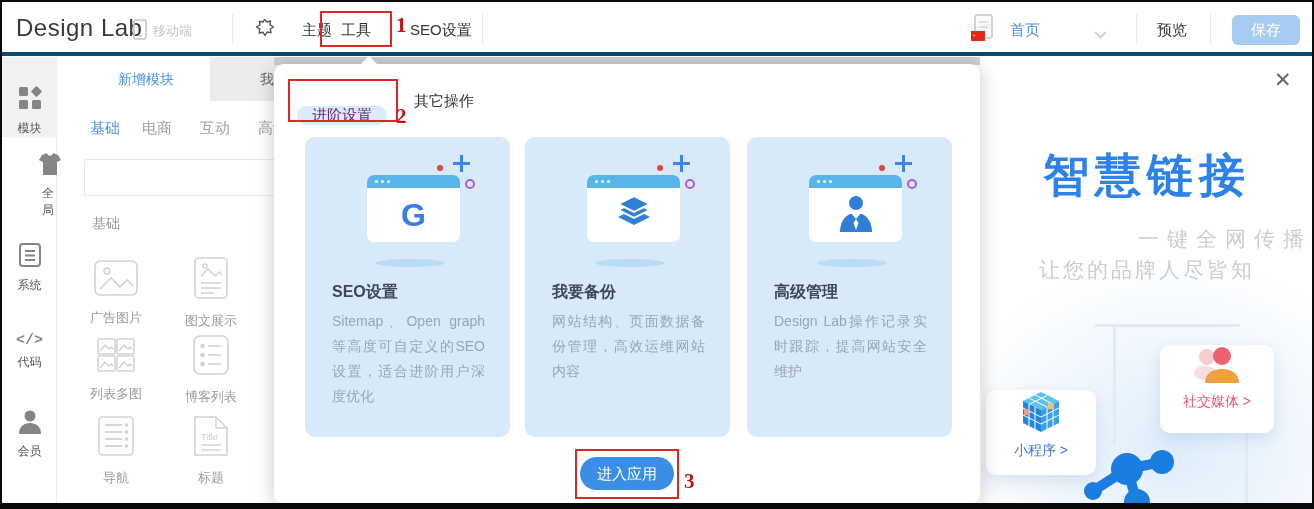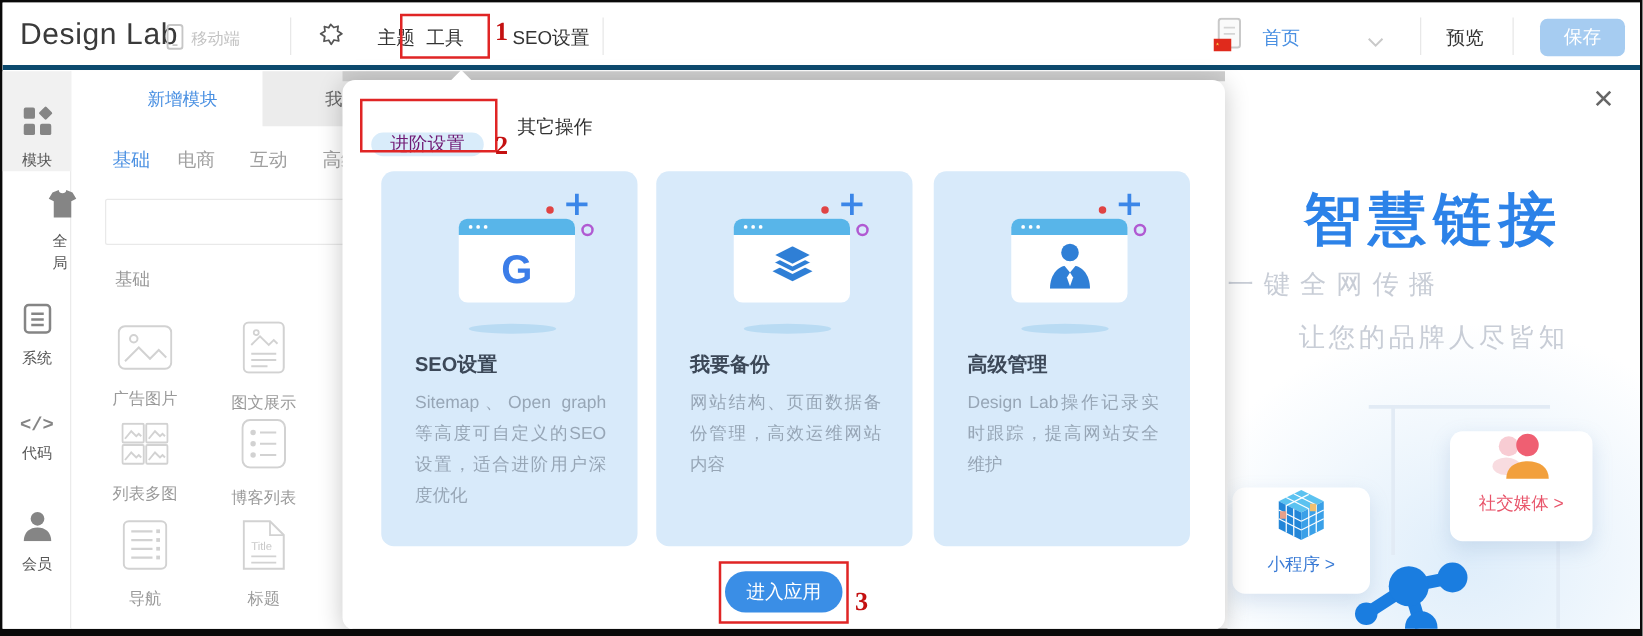--- a/index.html
+++ b/index.html
@@ -76,21 +76,21 @@
   .enter-btn { position:absolute; left:306px; top:393px; width:94px; height:33px; border-radius:17px;
                background:#3a8ee6; color:#fff; font-size:15px; text-align:center; line-height:33px; }
 
   
   .rpanel { position:absolute; left:980px; top:55px; width:330px; height:447px; background:#fff; overflow:hidden; z-index:2; }
   .glow { position:absolute; left:-40px; top:200px; width:420px; height:320px;
           background:radial-gradient(ellipse at 55% 60%, rgba(205,228,248,.65), rgba(255,255,255,0) 70%); }
   .close-x { position:absolute; left:292px; top:12px; font-size:21px; color:#666; line-height:1; }
   .promo-title { position:absolute; left:0; top:88px; width:100%; text-align:center; font-size:46px;
                  font-weight:bold; color:#2c82e8; letter-spacing:6px; }
-  .promo-sub1 { position:absolute; left:0; top:156px; width:100%; text-align:left; font-size:21px;
+  .promo-sub1 { position:absolute; left:0; top:168px; width:100%; text-align:right; font-size:21px;
                 color:#c8cdd6; letter-spacing:8px; }
   .promo-sub2 { position:absolute; left:0; top:199px; width:100%; text-align:center; font-size:21px;
                 color:#c8cdd6; letter-spacing:3px; }
   .faint-line { position:absolute; background:#e2ebf5; }
   .promo-card { position:absolute; background:#fff; border-radius:10px;
                 box-shadow:0 6px 16px rgba(110,145,190,.22); display:flex; flex-direction:column;
                 align-items:center; justify-content:flex-start; gap:4px; }
   .mini-lb { font-size:14px; color:#3a7bd5; }
   .social-lb { font-size:14px; color:#e8546a; }
 </style>

